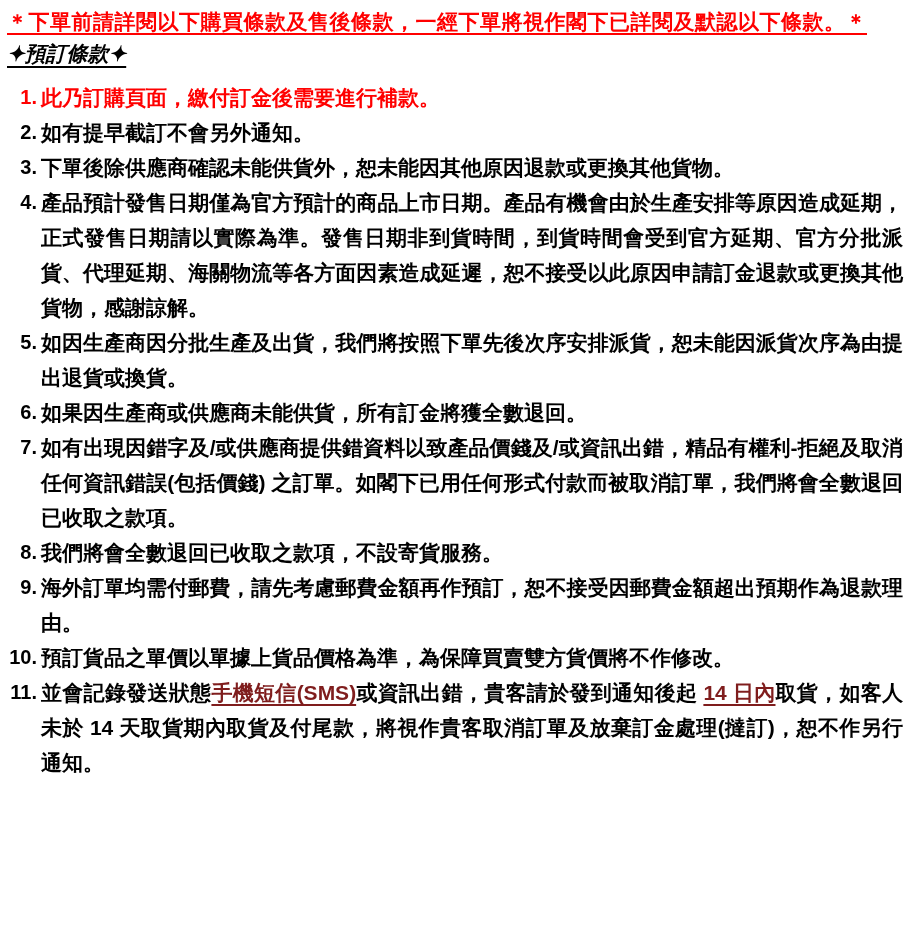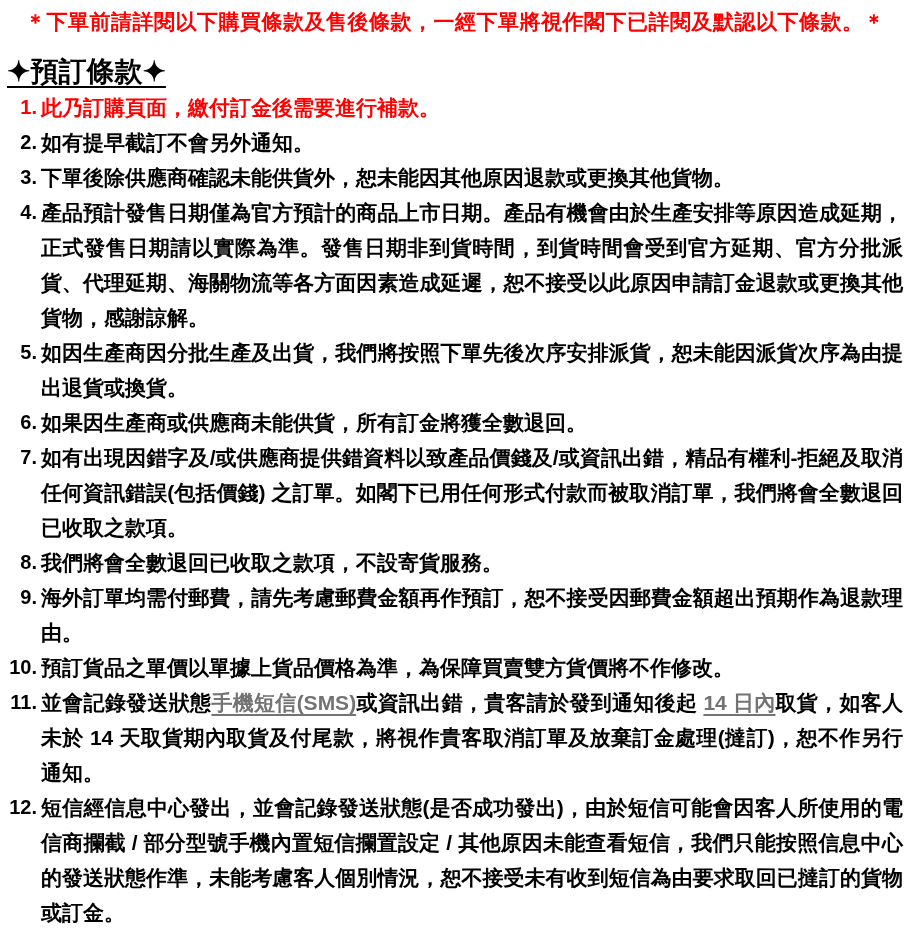--- a/index.html
+++ b/index.html
@@ -14,29 +14,30 @@
   }
   .page {
     width: 913px;
     height: 948px;
     padding: 8px 10px 0 7px;
   }
   .notice {
     color: #ff0000;
     font-size: 21px;
     line-height: 28px;
+    text-decoration: underline;
     text-underline-offset: 4px;
-    margin-bottom: 22px;
+    margin-bottom: 4px;
     letter-spacing: 0.5px;
-    text-align: center;
   }
   .section-heading {
-    font-size: 28px;
+    font-size: 21px;
     line-height: 28px;
-    margin-bottom: 4px;
+    margin-bottom: 12px;
+    font-style: italic;
   }
   .section-heading span {
     text-decoration: underline;
     text-underline-offset: 5px;
   }
   ol.terms {
     list-style: none;
     font-size: 21px;
     line-height: 35px;
   }
@@ -51,21 +52,21 @@
     margin-right: 4px;
     font-size: 20px;
     white-space: nowrap;
   }
   .txt {
     flex: 1 1 auto;
     text-align: justify;
   }
   .red { color: #ff0000; }
   .red-u {
-    color: #737373;
+    color: #7f1d1d;
     text-decoration: underline;
     text-underline-offset: 4px;
   }
 </style>
 </head>
 <body>
 
 <div class="page">
 
   <p class="notice">
@@ -126,20 +127,16 @@
     <li>
       <span class="num">10.</span>
       <span class="txt">預訂貨品之單價以單據上貨品價格為準，為保障買賣雙方貨價將不作修改。</span>
     </li>
 
     <li>
       <span class="num">11.</span>
       <span class="txt"><span>並會記錄發送狀態</span><span class="red-u">手機短信(SMS)</span><span>或資訊出錯，貴客請於發到通知後起 </span><span class="red-u">14 日內</span><span>取貨，如客人未於 14 天取貨期內取貨及付尾款，將視作貴客取消訂單及放棄訂金處理(撻訂)，恕不作另行通知。</span></span>
     </li>
 
-    <li>
-      <span class="num">12.</span>
-      <span class="txt">短信經信息中心發出，並會記錄發送狀態(是否成功發出)，由於短信可能會因客人所使用的電信商攔截 / 部分型號手機內置短信攔置設定 / 其他原因未能查看短信，我們只能按照信息中心的發送狀態作準，未能考慮客人個別情況，恕不接受未有收到短信為由要求取回已撻訂的貨物或訂金。</span>
-    </li>
 
   </ol>
 
 </div>
 
 </body></html>

